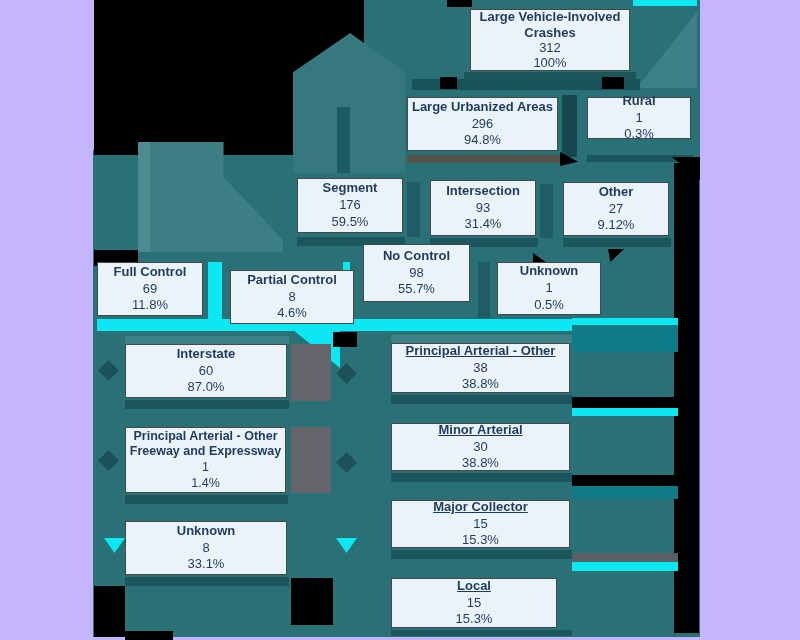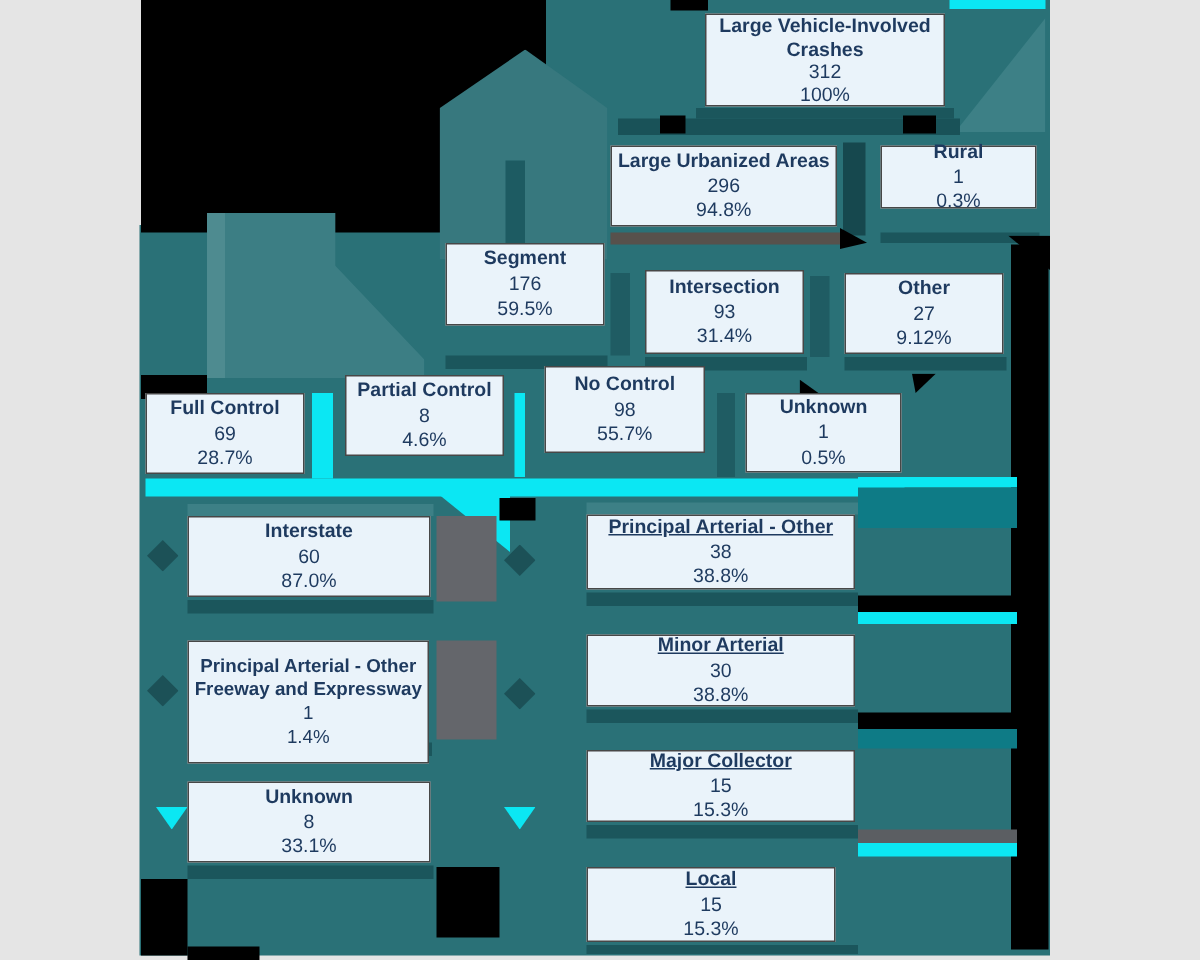--- a/index.html
+++ b/index.html
@@ -1,16 +1,16 @@
 <!DOCTYPE html>
 <html><head>
 <meta charset="utf-8">
 <style>
   html,body{margin:0;padding:0;background:#fff;}
-  #stage{position:relative;width:800px;height:640px;background:#e5e5e5;overflow:hidden;
+  #stage{position:relative;width:800px;height:640px;background:#c4b5fd;overflow:hidden;
          font-family:"Liberation Sans",sans-serif;}
   .s{position:absolute;display:block;}
   .node{position:absolute;background:#EAF3FA;border:1.6px solid #474747;color:#1E3A5F;
         display:flex;flex-direction:column;justify-content:center;align-items:center;
         text-align:center;font-size:13px;line-height:1.3;z-index:5;padding:1px 2px;box-sizing:border-box;}
   .node .t{font-weight:700;}
   .node .v{font-weight:400;}
   .node.u .t{text-decoration:underline;}
   .node.tight{line-height:1.18;}
   .node.small{font-size:12.5px;line-height:1.26;}
@@ -103,45 +103,45 @@
     <div class="v">296</div>
     <div class="v">94.8%</div>
   </div>
 
   <div class="node" style="left:587px;top:97px;width:104px;height:42px">
     <div class="t">Rural</div>
     <div class="v">1</div>
     <div class="v">0.3%</div>
   </div>
 
-  <div class="node" style="left:297px;top:162px;width:106px;height:55px">
+  <div class="node" style="left:297px;top:178px;width:106px;height:55px">
     <div class="t">Segment</div>
     <div class="v">176</div>
     <div class="v">59.5%</div>
   </div>
 
   <div class="node" style="left:430px;top:180px;width:106px;height:56px">
     <div class="t">Intersection</div>
     <div class="v">93</div>
     <div class="v">31.4%</div>
   </div>
 
   <div class="node" style="left:563px;top:182px;width:106px;height:54px">
     <div class="t">Other</div>
     <div class="v">27</div>
     <div class="v">9.12%</div>
   </div>
 
   <div class="node" style="left:97px;top:262px;width:106px;height:54px">
     <div class="t">Full Control</div>
     <div class="v">69</div>
-    <div class="v">28.7%</div>
+    <div class="v">11.8%</div>
   </div>
 
-  <div class="node" style="left:230px;top:250px;width:106px;height:54px">
+  <div class="node" style="left:230px;top:270px;width:124px;height:54px">
     <div class="t">Partial Control</div>
     <div class="v">8</div>
     <div class="v">4.6%</div>
   </div>
 
   <div class="node" style="left:363px;top:244px;width:107px;height:58px">
     <div class="t">No Control</div>
     <div class="v">98</div>
     <div class="v">55.7%</div>
   </div>
@@ -151,21 +151,21 @@
     <div class="v">1</div>
     <div class="v">0.5%</div>
   </div>
 
   <div class="node" style="left:125px;top:344px;width:162px;height:54px">
     <div class="t">Interstate</div>
     <div class="v">60</div>
     <div class="v">87.0%</div>
   </div>
 
-  <div class="node small" style="left:125px;top:427px;width:161px;height:82px">
+  <div class="node small" style="left:125px;top:427px;width:161px;height:66px">
     <div class="t">Principal Arterial - Other Freeway and Expressway</div>
     <div class="v">1</div>
     <div class="v">1.4%</div>
   </div>
 
   <div class="node" style="left:125px;top:521px;width:162px;height:54px">
     <div class="t">Unknown</div>
     <div class="v">8</div>
     <div class="v">33.1%</div>
   </div>

